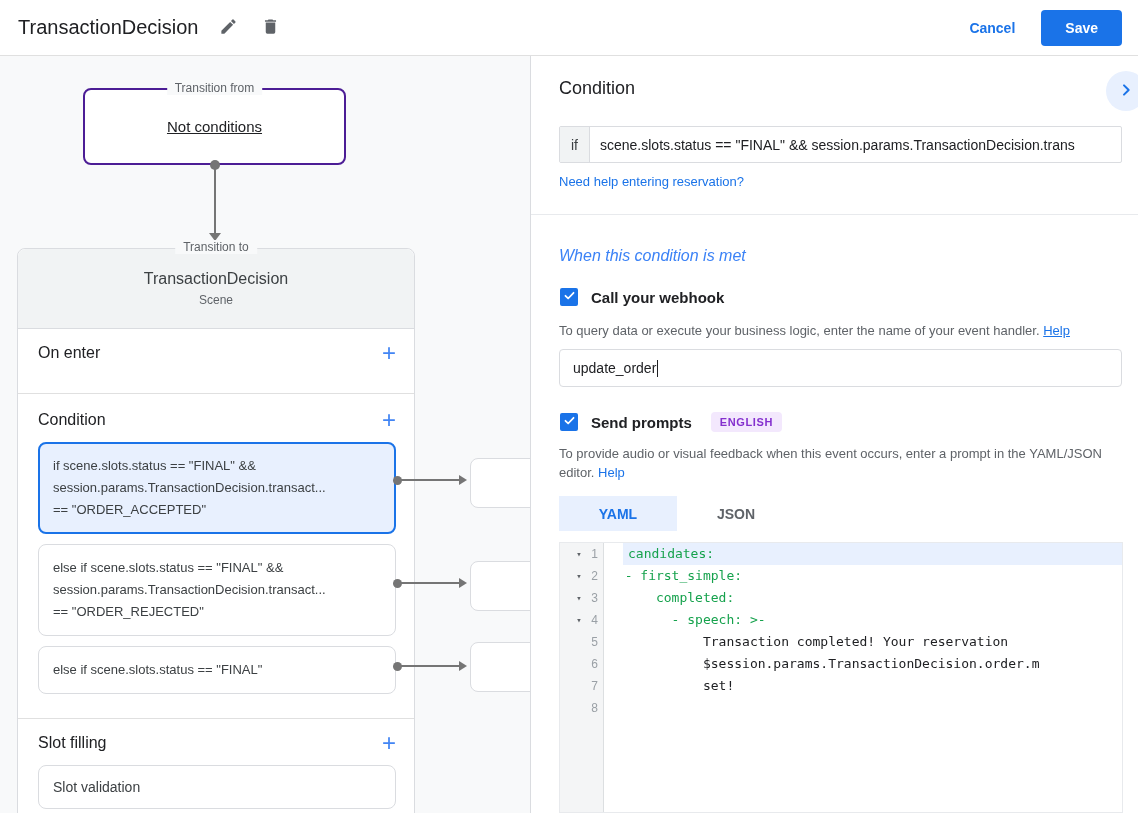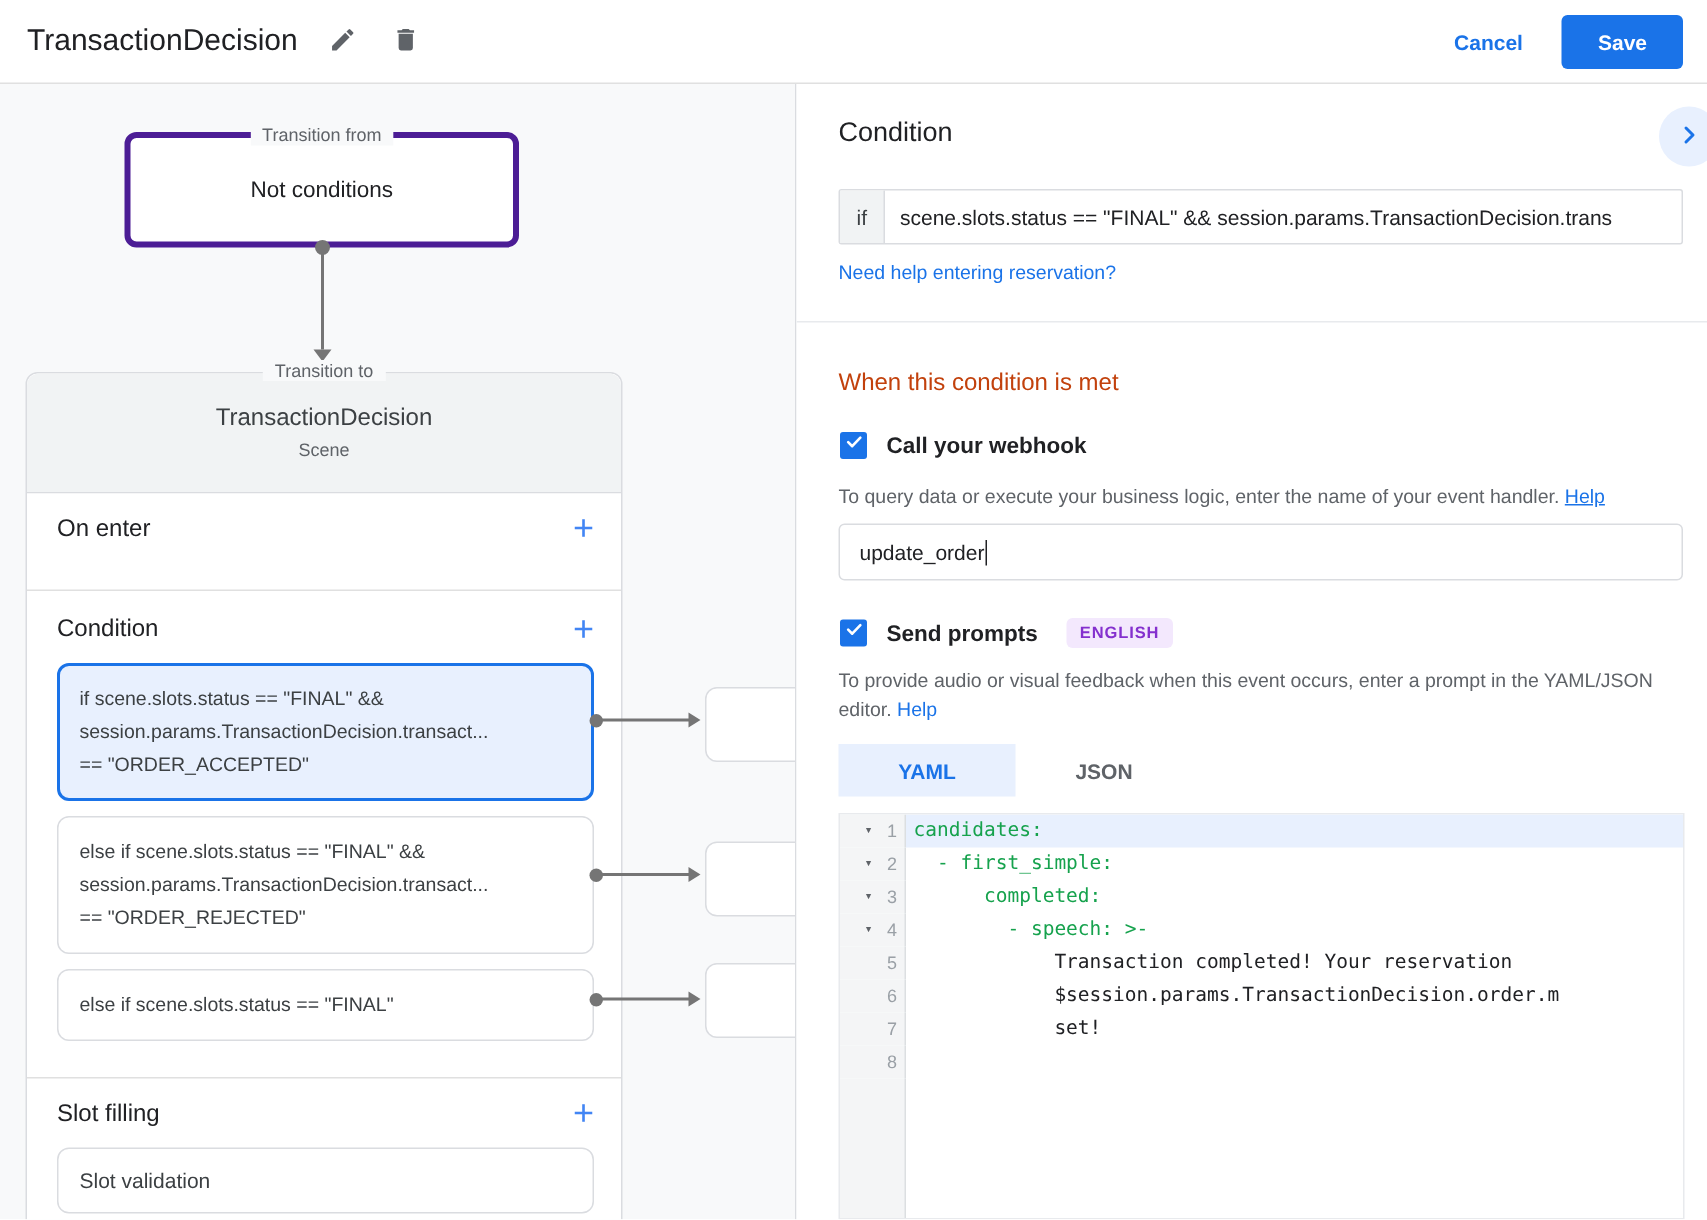--- a/index.html
+++ b/index.html
@@ -24,22 +24,22 @@
   
   .body { position:absolute; top:56px; left:0; right:0; bottom:0; display:flex; }
   .canvas { position:relative; width:531px; background:#f8f9fa; border-right:1px solid #dadce0;
             overflow:hidden; flex:none; }
   .panel { position:relative; flex:1; background:#fff; overflow:hidden; }
 
   
   .gbox-label { position:absolute; top:-9px; left:50%; transform:translateX(-50%);
                 background:#f8f9fa; padding:0 8px; font-size:12px; color:#5f6368; white-space:nowrap; }
   .from-box { position:absolute; left:83px; top:32px; width:263px; height:77px; background:#fff;
-              border:4px solid #4c1d95; border-radius:8px; display:flex; align-items:center;
-              justify-content:center; }
+              border:2px solid #4c1d95; border-radius:8px; display:flex; align-items:center;
+              justify-content:center;text-decoration:underline; }
   .from-content { font-size:15px; color:#202124; }
 
   .vdot  { position:absolute; left:210px; top:104px; width:10px; height:10px; border-radius:50%; background:#757575; }
   .vline { position:absolute; left:214px; top:110px; width:2px; height:67px; background:#757575; }
   .varrow{ position:absolute; left:209px; top:177px; width:0; height:0;
            border-left:6px solid transparent; border-right:6px solid transparent; border-top:8px solid #757575; }
 
   .scene-card { position:absolute; left:17px; top:192px; width:398px; height:640px; background:#fff;
                 border:1px solid #dadce0; border-radius:8px; }
   .scene-head { height:80px; background:#f1f3f4; border-bottom:1px solid #dadce0;
@@ -80,21 +80,21 @@
   .if-row { position:absolute; left:28px; top:70px; width:563px; height:37px; display:flex;
             border:1px solid #dadce0; border-radius:2px; background:#fff; }
   .if-cell { width:30px; background:#f1f3f4; border-right:1px solid #dadce0; display:flex;
              align-items:center; justify-content:center; font-size:14px; color:#3c4043; flex:none; }
   .if-input { flex:1; border:none; outline:none; font-family:inherit; font-size:14px; color:#202124;
               padding:0 10px; white-space:nowrap; overflow:hidden; background:transparent; }
   .help-link { position:absolute; left:28px; top:118px; font-size:13px; color:#1a73e8;
                text-decoration:none; cursor:pointer; }
   .pdivider { position:absolute; left:0; right:0; top:158px; border-top:1px solid #e8eaed; }
 
-  .when-heading { position:absolute; left:28px; top:191px; font-size:16px; color:#c2410c; }
+  .when-heading { position:absolute; left:28px; top:191px; font-size:16px; color:#3b82f6;font-style:italic; }
   .check-row { position:absolute; left:29px; display:flex; align-items:center; gap:13px; }
   .checkbox { width:18px; height:18px; background:#1a73e8; border-radius:2px; display:flex;
               align-items:center; justify-content:center; cursor:pointer; flex:none; }
   .check-label { font-size:15px; font-weight:700; color:#202124; }
   .desc { position:absolute; left:28px; font-size:13px; color:#5f6368; line-height:19px; width:563px; }
   .desc a { color:#1a73e8; cursor:pointer; }
   .u { text-decoration:underline; }
   .text-input { position:absolute; left:28px; top:293px; width:563px; height:38px;
                 border:1px solid #dadce0; border-radius:4px; background:#fff; display:flex;
                 align-items:center; padding:0 13px; font-size:14px; color:#202124; cursor:text;text-align:right; }
@@ -110,21 +110,21 @@
   .editor { position:absolute; left:28px; top:486px; width:564px; bottom:0;
             border:1px solid #e8eaed; background:#fff; display:flex; flex-direction:column;
             font-family:"DejaVu Sans Mono", monospace; font-size:13px; overflow:hidden; }
   .cl { display:flex; height:22px; flex:none; }
   .cl .g { width:44px; flex:none; background:#f4f5f6; border-right:1px solid #dcdfe1;
            display:flex; align-items:center; justify-content:flex-end; padding-right:5px; gap:3px; }
   .cl .fold { font-size:9px; color:#5f6368; width:12px; text-align:left; }
   .cl .num { color:#9aa0a6; font-size:12px; font-family:"Liberation Sans", sans-serif; }
   .cl .t { flex:1; white-space:pre; padding-left:5px; line-height:22px; color:#202124; overflow:hidden; }
   .cl .t.k { color:#16a24d; }
-  .cl .t.hl { background:#e8f0fe; }
+  .cl .t.hl { background:#e8f0fe;margin-left:19px; }
   .efill { flex:1; display:flex; }
   .efill .g { width:44px; flex:none; background:#f4f5f6; border-right:1px solid #dcdfe1; }
 </style>
 </head>
 <body>
 
 <div class="page">
 
   <div class="hdr">
     <div class="hdr-left">

